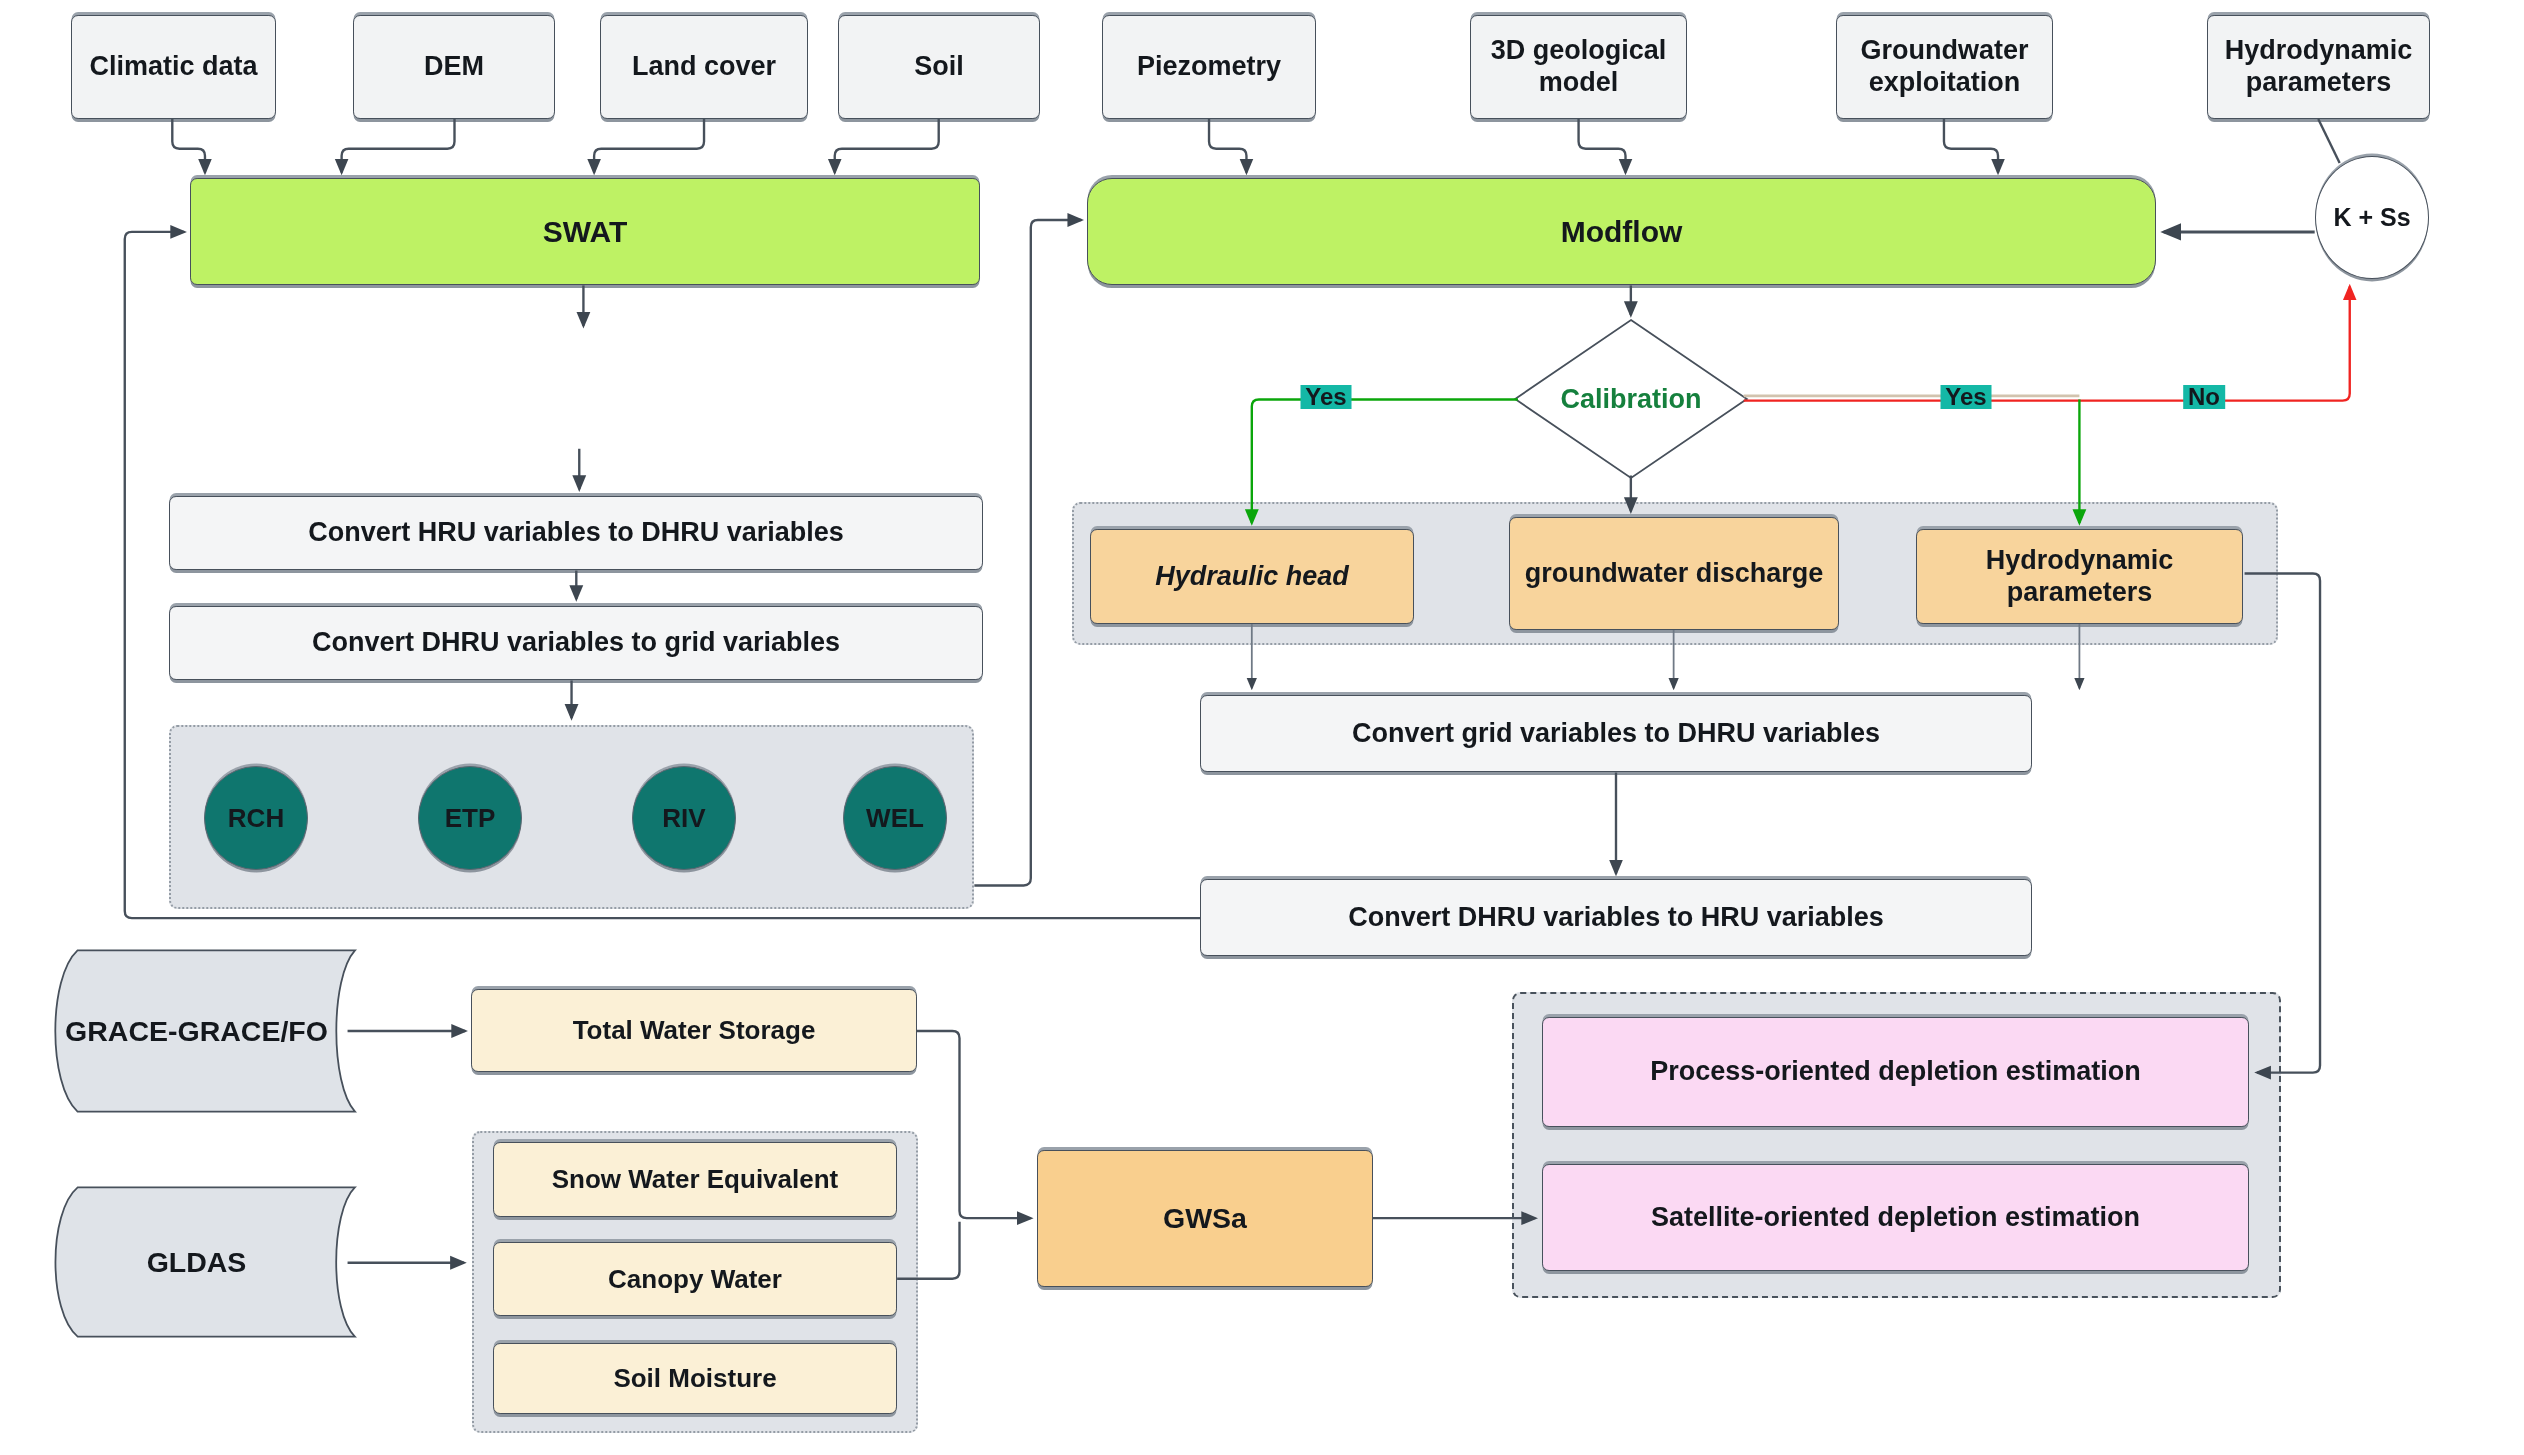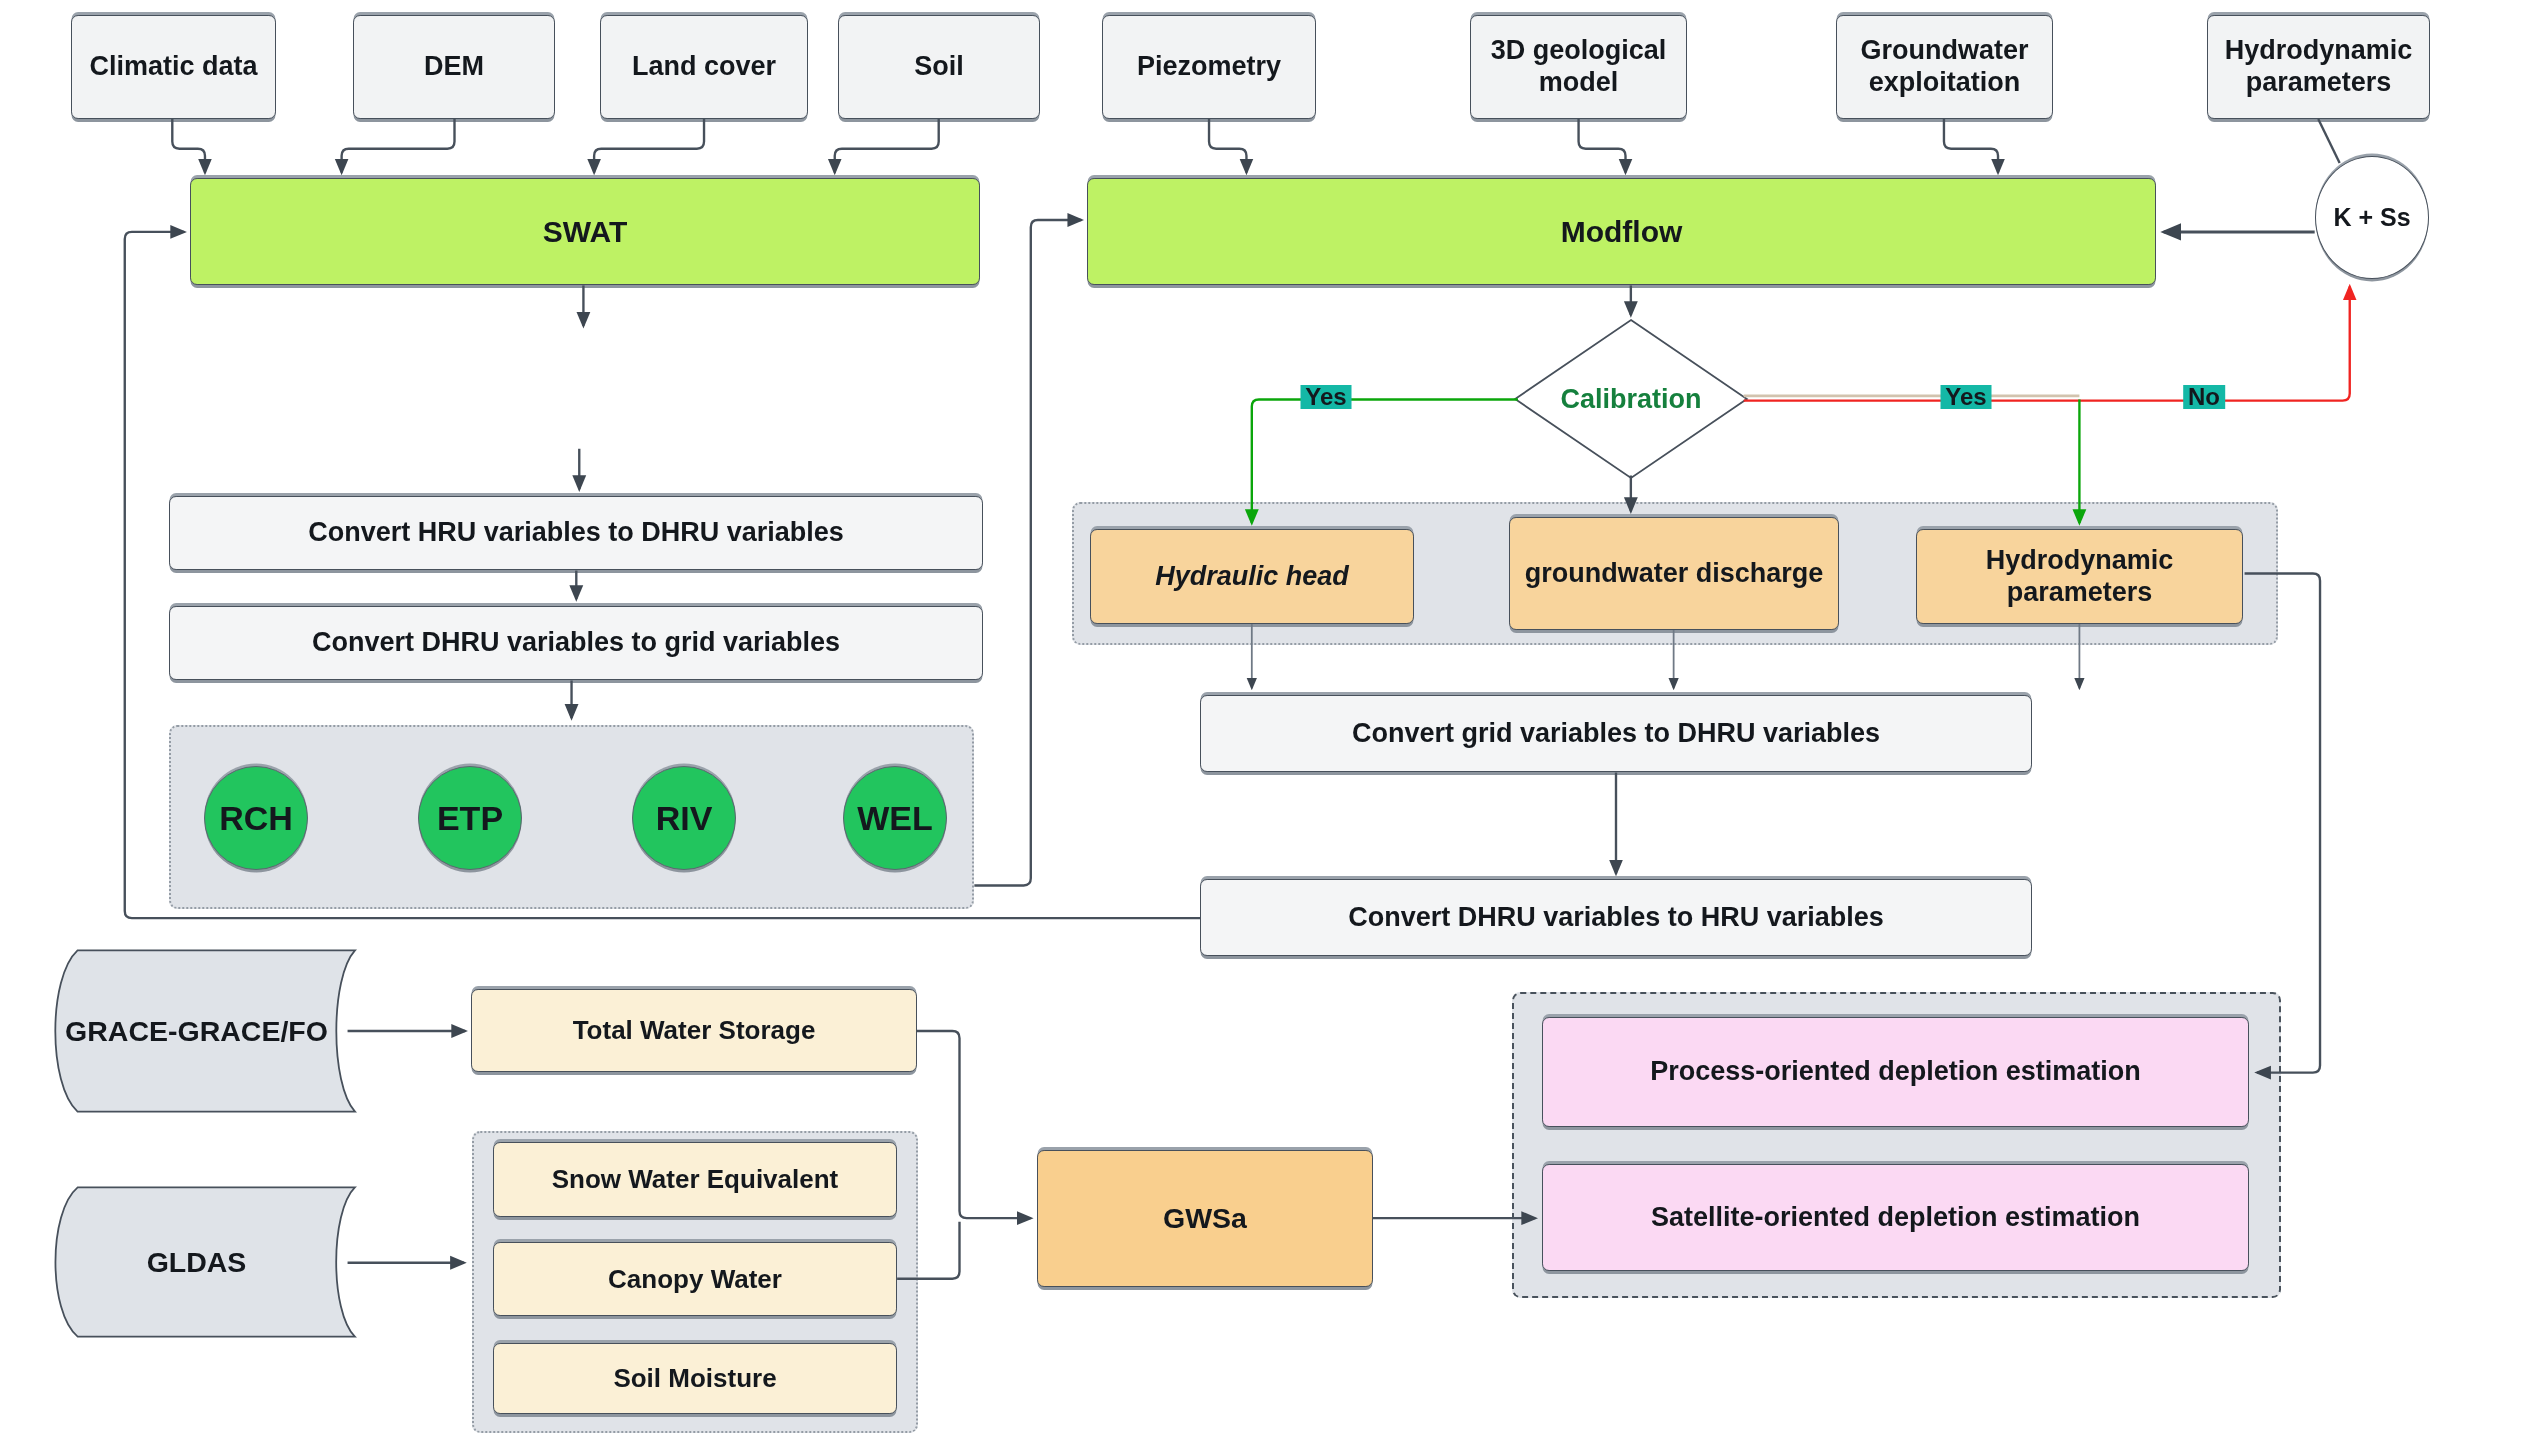--- a/index.html
+++ b/index.html
@@ -12,23 +12,23 @@
     box-shadow:0 -3.6px 0 -0.6px #9aa2ab,0 3.6px 0 -0.6px #8d959e;}
   .grey  {background:#f2f3f4;font-size:27px;}
   .cream {background:#bef264;font-size:30px;}
   .cream-sm{background:#fbf0d6;font-size:26px;}
   .orange{background:#f8d49c;font-size:27px;}
   .gwsa  {background:#f9cf8e;font-size:28.5px;}
   .pinkbox{background:#fbd9f3;font-size:27px;}
   .convert{background:#f4f5f6;font-size:27px;}
   .container{position:absolute;box-sizing:border-box;background:#e0e3e8;border:2.4px dotted #949ca5;border-radius:8.3px;}
   .container.darkdash{border:2.4px dashed #49525c;}
-  .circle{position:absolute;width:102px;height:102px;border-radius:50%;background:#22c55e;
+  .circle{position:absolute;width:102px;height:102px;border-radius:50%;background:#0f766e;
     border:1.8px solid #5d6671;display:flex;align-items:center;justify-content:center;
-    font-weight:bold;font-size:34px;color:#14181d;
+    font-weight:bold;font-size:26px;color:#14181d;
     box-shadow:0 -3px 0 -0.6px #9aa2ab,0 3px 0 -0.6px #8d959e;}
   .ellipse{position:absolute;border-radius:50%;background:#ffffff;border:1.8px solid #47505b;
     display:flex;align-items:center;justify-content:center;font-weight:bold;font-size:25px;color:#14181d;
     box-shadow:0 -3px 0 -0.6px #9aa2ab,0 3px 0 -0.6px #8d959e;}
   .shape-label{position:absolute;display:flex;align-items:center;justify-content:center;
     font-weight:bold;font-size:28.5px;color:#14181d;text-align:center;}
   .edge-label{position:absolute;transform:translate(-50%,-50%);font-weight:bold;font-size:24px;
     color:#14181d;background:#14b8a6;padding:0 4.8px;line-height:1;}
   svg.connectors{position:absolute;left:0;top:0;pointer-events:none;}
   .diamond-label{position:absolute;display:flex;align-items:center;justify-content:center;
@@ -57,21 +57,21 @@
   <div class="node grey" style="left:71px;top:15px;width:205px;height:104px;">Climatic data</div>
   <div class="node grey" style="left:353px;top:15px;width:202px;height:104px;">DEM</div>
   <div class="node grey" style="left:600px;top:15px;width:208px;height:104px;">Land cover</div>
   <div class="node grey" style="left:838px;top:15px;width:202px;height:104px;">Soil</div>
   <div class="node grey" style="left:1102px;top:15px;width:214px;height:104px;">Piezometry</div>
   <div class="node grey" style="left:1470px;top:15px;width:217px;height:104px;">3D geological model</div>
   <div class="node grey" style="left:1836px;top:15px;width:217px;height:104px;">Groundwater exploitation</div>
   <div class="node grey" style="left:2207px;top:15px;width:223px;height:104px;">Hydrodynamic parameters</div>
 
   <div class="node cream" style="left:190px;top:178px;width:790px;height:107px;">SWAT</div>
-  <div class="node cream" style="left:1087px;top:178px;width:1069px;height:107px;">Modflow</div>
+  <div class="node cream" style="left:1087px;top:178px;width:1069px;height:107px;border-radius:25px;">Modflow</div>
   <div class="ellipse" style="left:2315px;top:156px;width:112px;height:121px;">K + Ss</div>
 
   <div class="node convert" style="left:169px;top:496px;width:814px;height:74px;">Convert HRU variables to DHRU variables</div>
   <div class="node convert" style="left:169px;top:606px;width:814px;height:74px;">Convert DHRU variables to grid variables</div>
 
   <div class="circle" style="left:204px;top:766px;">RCH</div>
   <div class="circle" style="left:418px;top:766px;">ETP</div>
   <div class="circle" style="left:632px;top:766px;">RIV</div>
   <div class="circle" style="left:843px;top:766px;">WEL</div>
 

